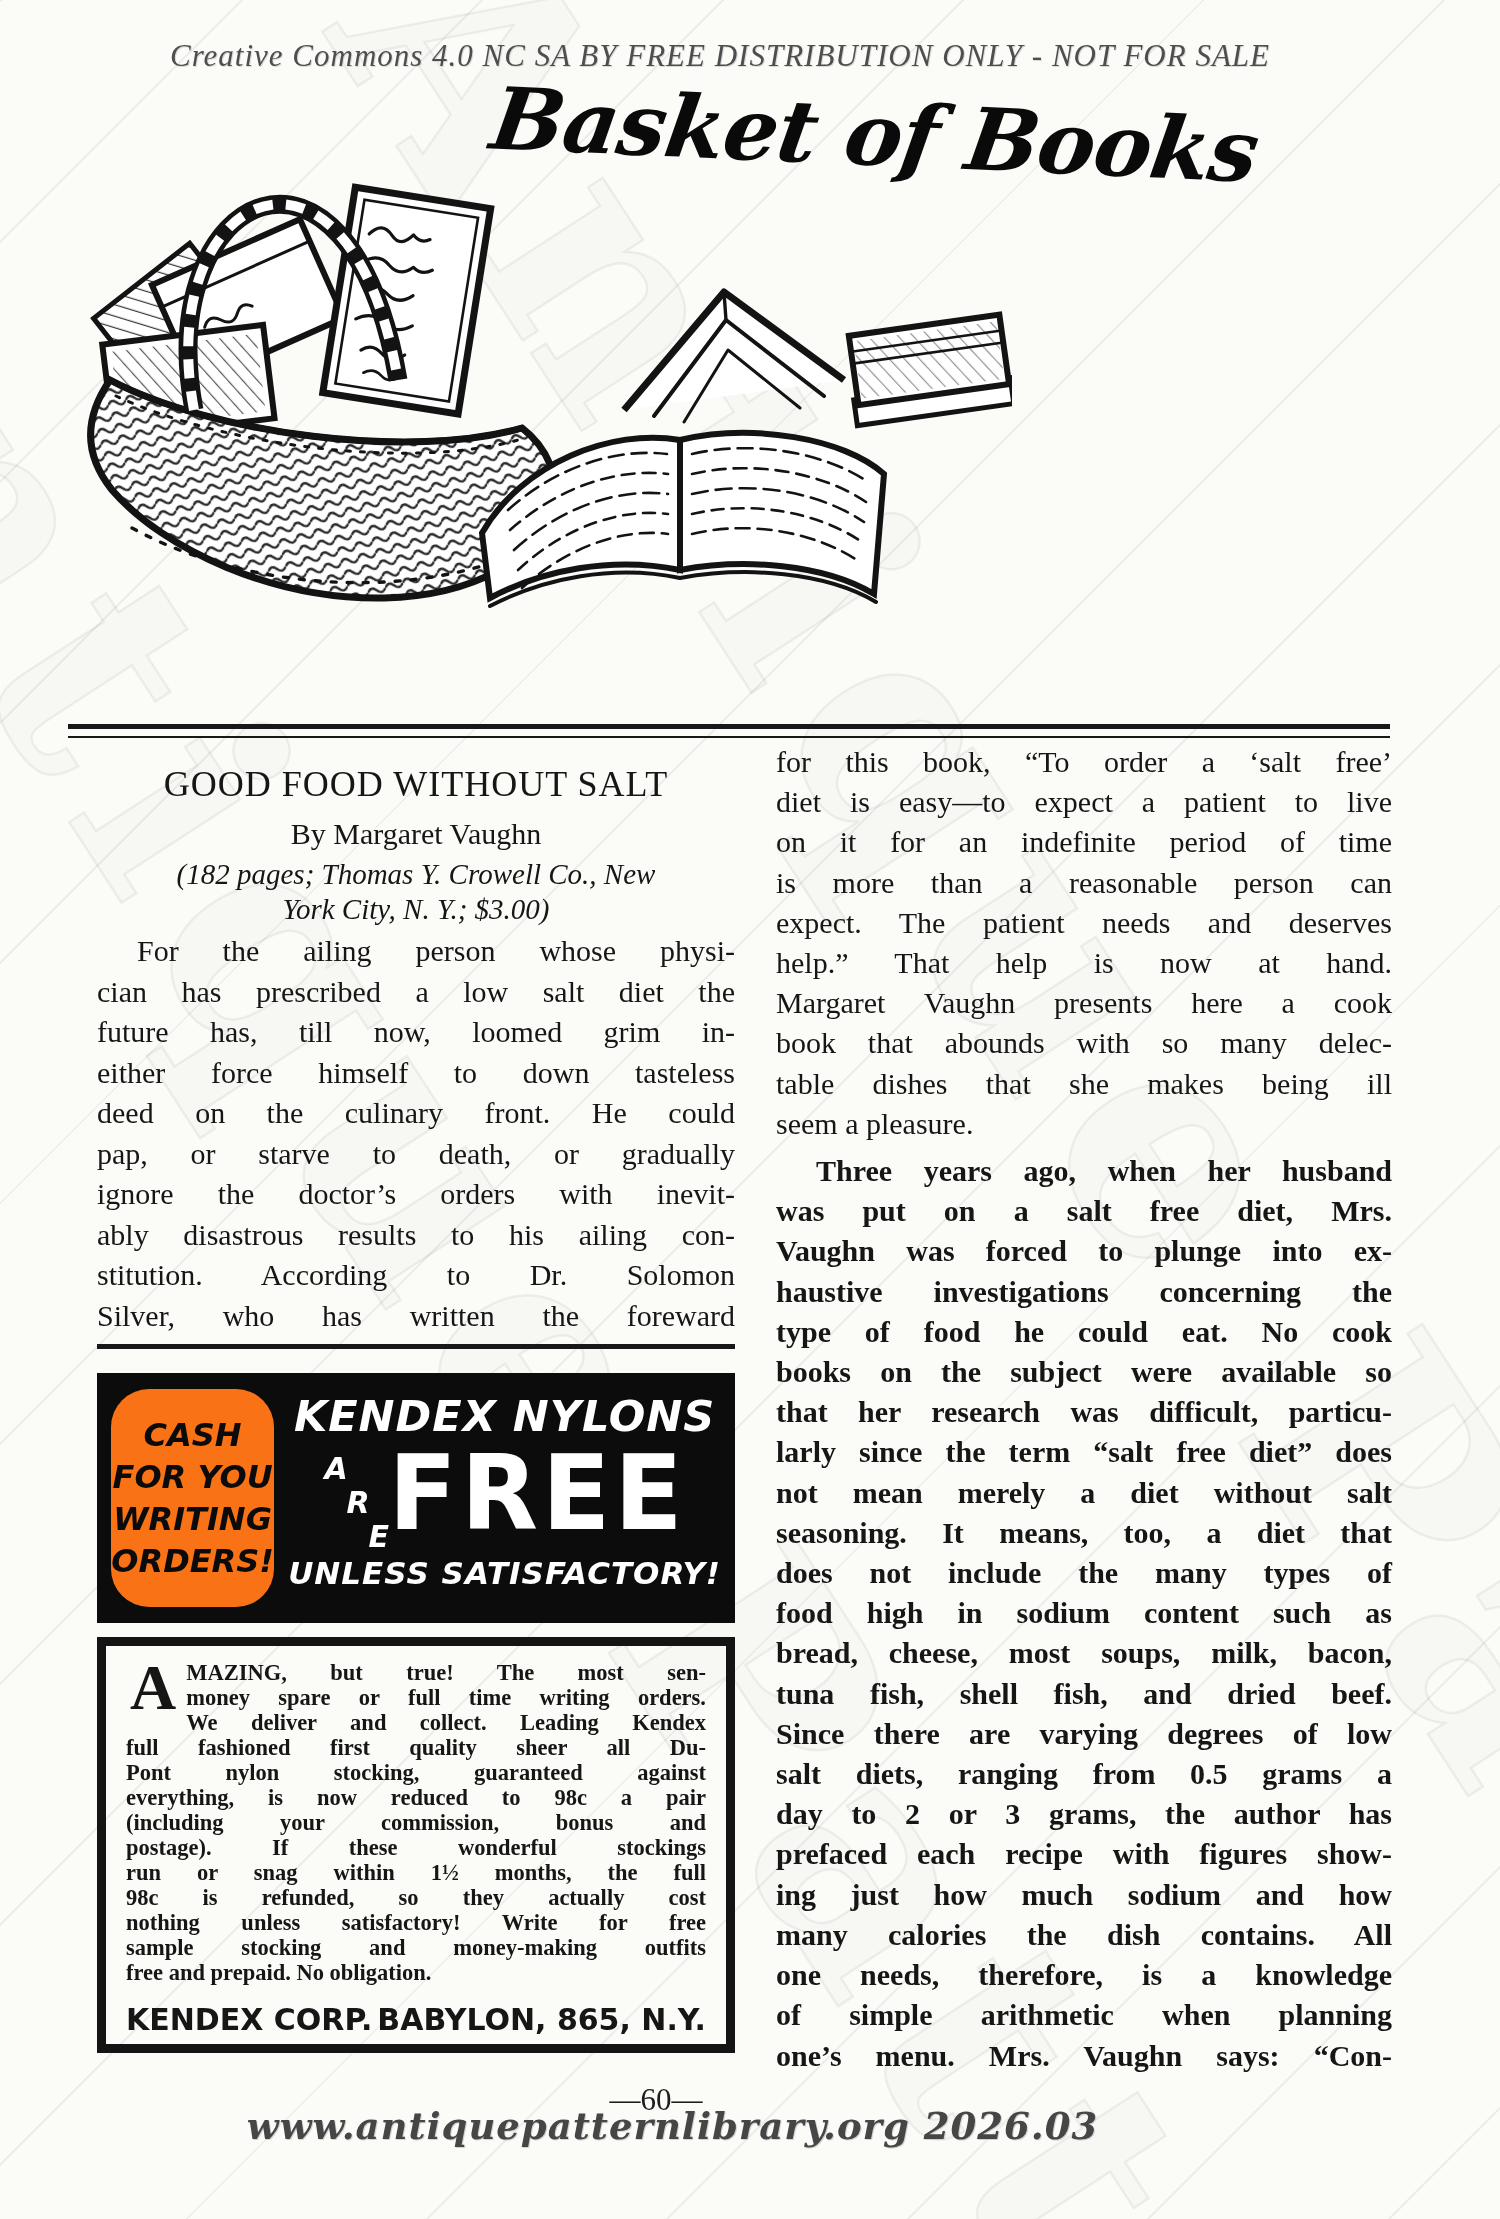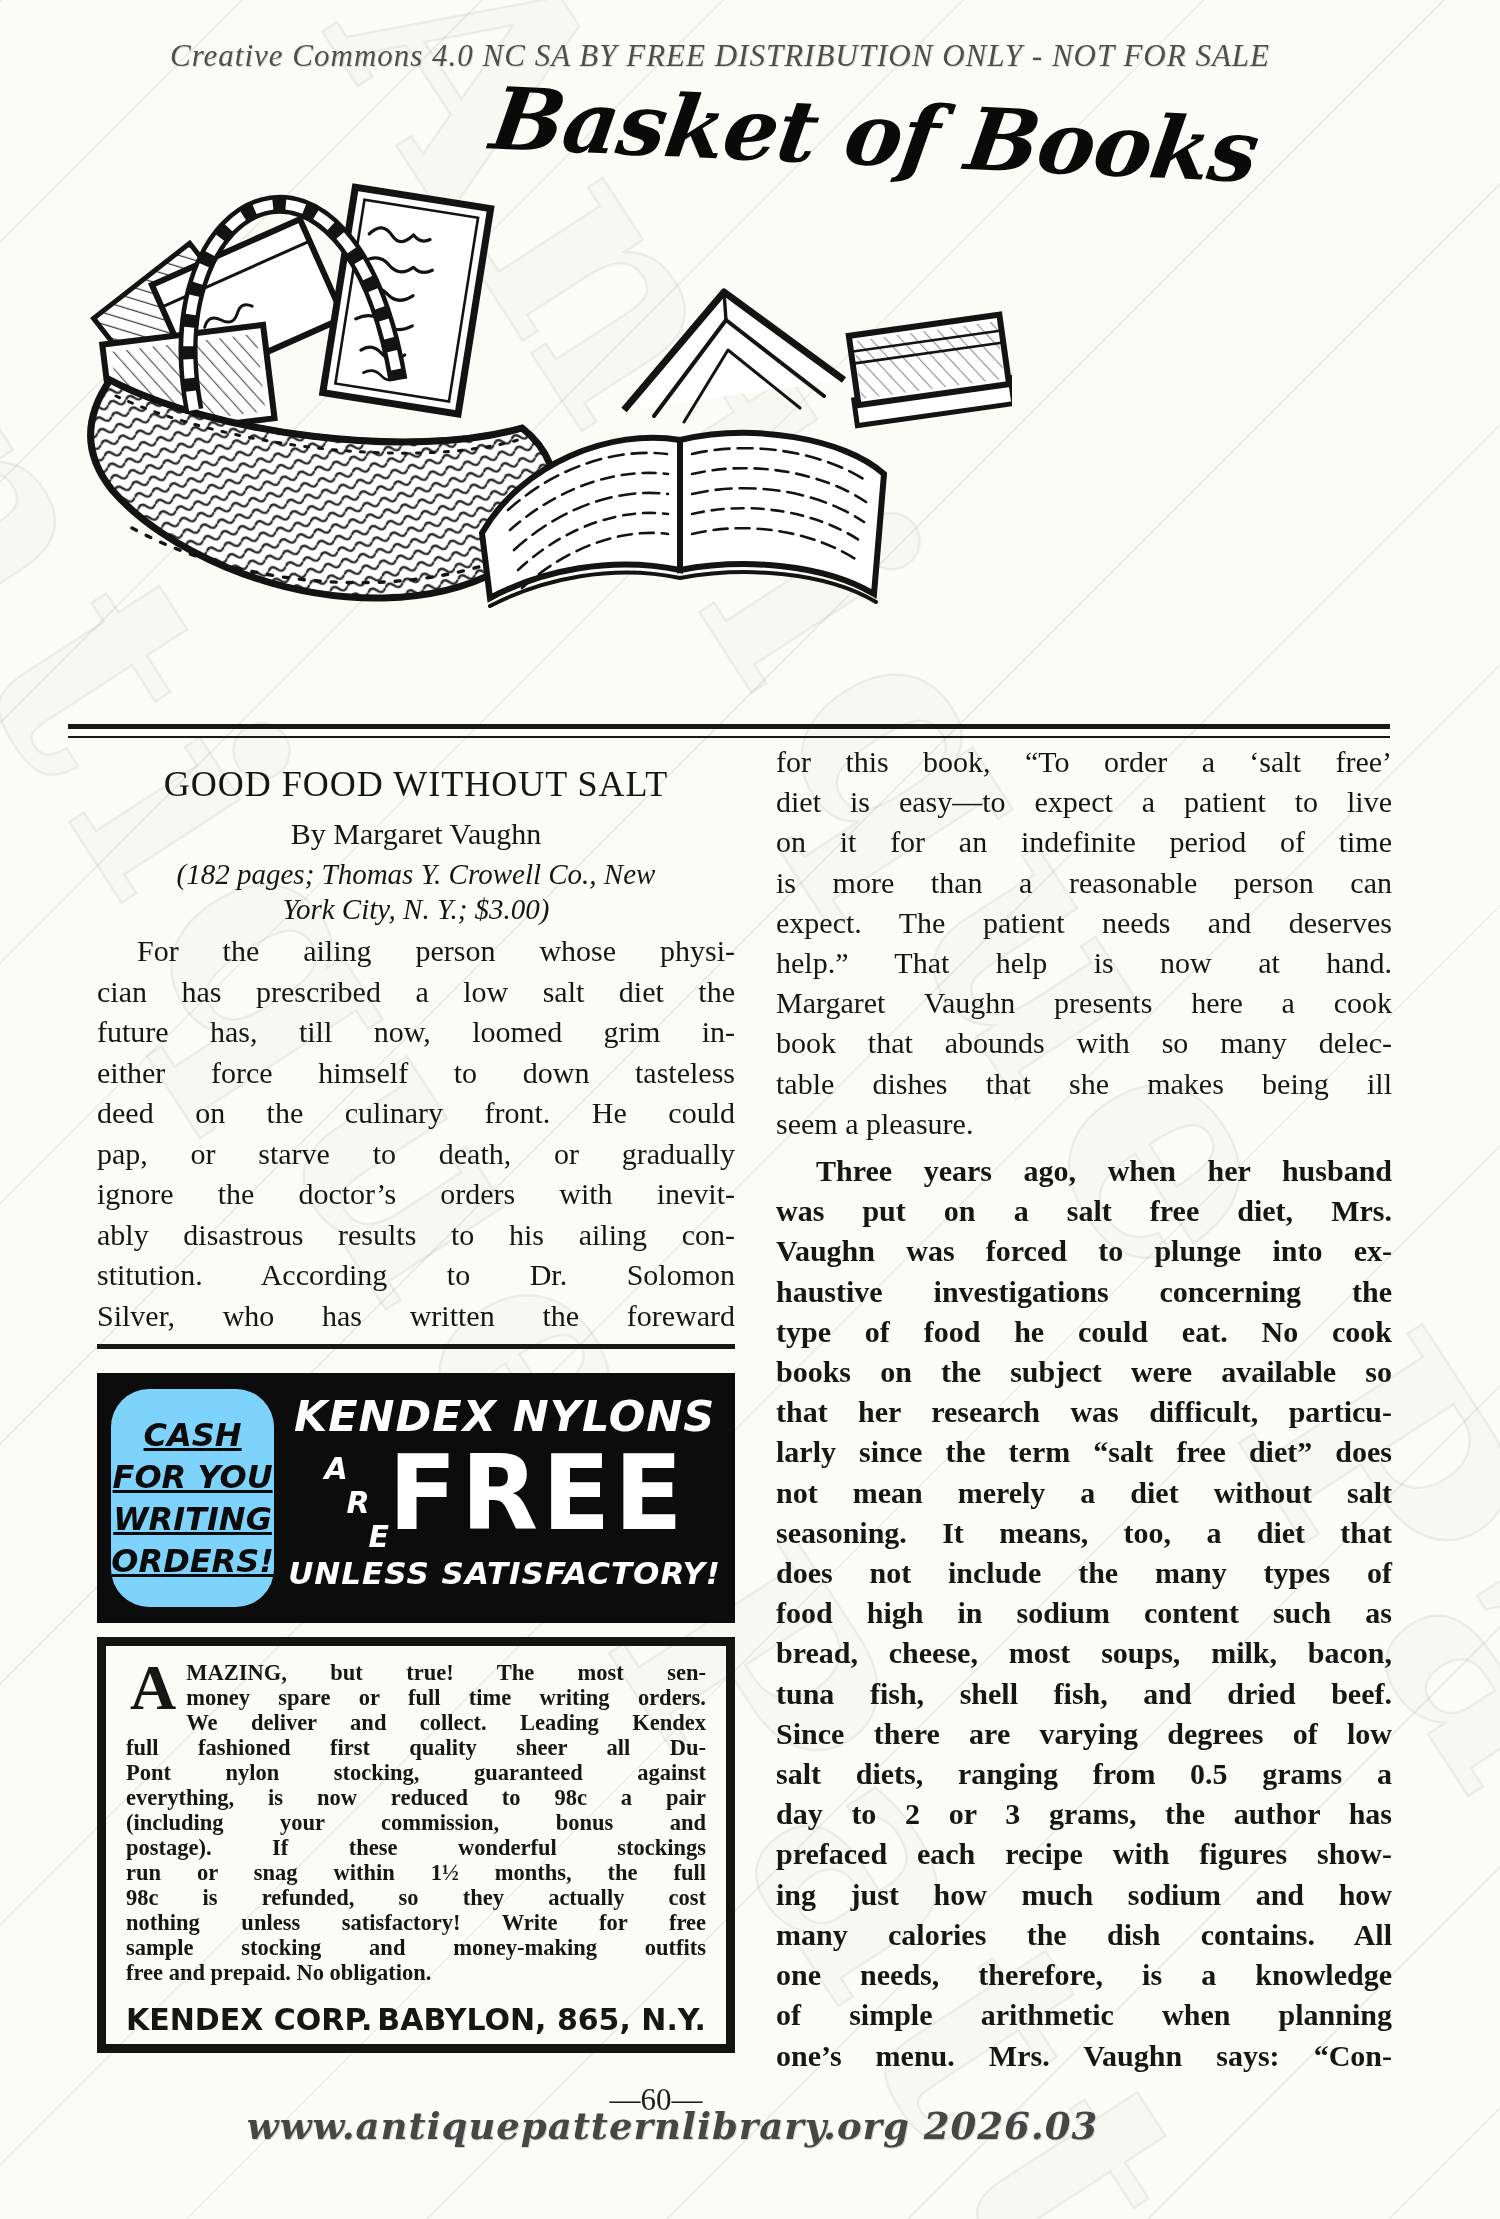--- a/index.html
+++ b/index.html
@@ -53,24 +53,24 @@
   .indent-first .tline:first-child{padding-left:40px;box-sizing:border-box;}
   .soft-last .tline:last-child{text-align-last:left;}
   .para2{margin-top:7px;font-weight:bold;}
   .col-rule{margin-top:8px;border-top:5px solid #181818;}
   
   .ad-black{
     margin-top:24px;background:#0c0c0c;height:250px;box-sizing:border-box;
     display:flex;gap:14px;padding:16px 14px;
   }
   .badge{
-    width:208px;background:#7dd3fc;border-radius:38px;color:#0b0b0b;
+    width:208px;background:#f97316;border-radius:38px;color:#0b0b0b;
     display:flex;flex-direction:column;justify-content:center;align-items:center;
     font-family:"DejaVu Sans", sans-serif;font-weight:bold;font-style:italic;
-    font-size:32px;line-height:42px;text-decoration:underline;
+    font-size:32px;line-height:42px;
   }
   .ad-right{flex:1;color:#ffffff;font-family:"DejaVu Sans", sans-serif;
     display:flex;flex-direction:column;align-items:center;}
   .ad-headline{font-size:43px;font-weight:bold;font-style:italic;letter-spacing:1px;margin-top:2px;white-space:nowrap;}
   .free-row{display:flex;align-items:flex-start;margin-top:2px;height:112px;}
   .are{position:relative;width:66px;height:112px;}
   .are span{position:absolute;font-weight:bold;font-style:italic;font-size:30px;}
   .are span:nth-child(1){left:2px;top:8px;}
   .are span:nth-child(2){left:24px;top:42px;}
   .are span:nth-child(3){left:46px;top:76px;}

